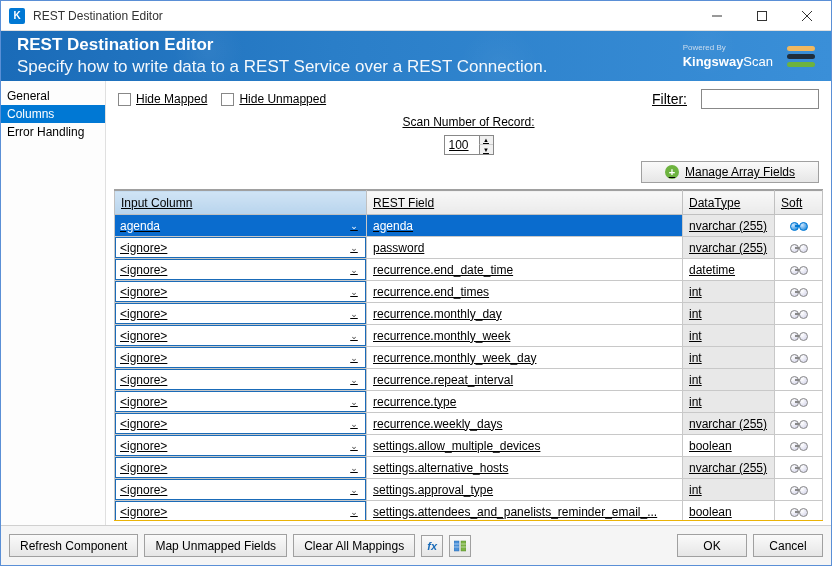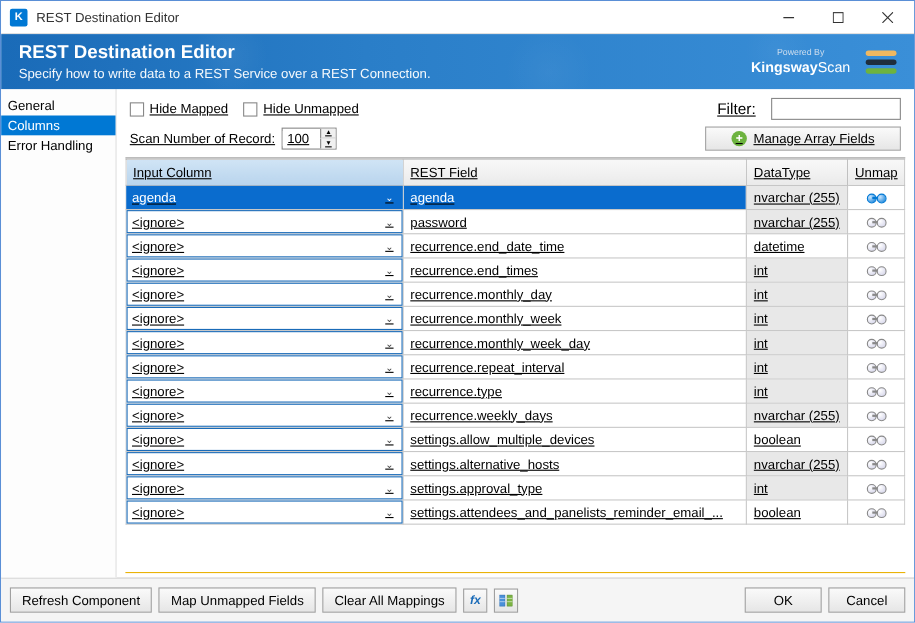--- a/index.html
+++ b/index.html
@@ -7,23 +7,23 @@
 
 .titlebar { height: 30px; background: #fff; display: flex; align-items: center; padding: 0 2px 0 8px; border-bottom: 1px solid #e0e0e0; }
 .titlebar .app-icon { width: 16px; height: 16px; background: #0078d4; display: flex; align-items: center; justify-content: center; color: #fff; font-size: 10px; font-weight: bold; border-radius: 2px; margin-right: 8px; }
 .titlebar .title { font-size: 12px; color: #333; flex: 1; }
 .titlebar .win-btn { width: 45px; height: 28px; display: flex; align-items: center; justify-content: center; cursor: pointer; }
 .titlebar .win-btn svg { stroke: #333; stroke-width: 1; fill: none; }
 
 .banner { height: 50px; background: linear-gradient(90deg, #1a6bb8 0%, #2a7ec8 40%, #3a8fd8 100%); position: relative; overflow: hidden; display: flex; align-items: center; padding: 0 16px; color: #fff; }
 .banner::before { content: ''; position: absolute; inset: 0; background-image: radial-gradient(circle at 25% 40%, rgba(255,255,255,0.05) 1px, transparent 35px), radial-gradient(circle at 60% 70%, rgba(255,255,255,0.04) 1px, transparent 40px), radial-gradient(circle at 85% 30%, rgba(255,255,255,0.03) 1px, transparent 30px); }
 .banner .banner-text h1 { font-size: 17px; font-weight: 600; margin-bottom: 2px; }
-.banner .banner-text p { font-size: 12px; opacity: 0.95; text-align: center; }
+.banner .banner-text p { font-size: 17px; opacity: 0.95; text-align: center; }
 .banner .banner-right { margin-left: auto; display: flex; align-items: center; gap: 14px; position: relative; }
-.banner .powered { display: flex; align-items: center; gap: 4px; text-align: center; }
+.banner .powered { display: flex; align-items: center; gap: 4px; }
 .banner .powered-label { font-size: 8px; color: #cde; }
 .banner .kingsway { font-size: 13px; font-weight: 600; }
 .banner .ksoft { font-size: 13px; font-weight: 300; }
 .banner .logo2 { width: 28px; height: 28px; display: flex; flex-direction: column; gap: 3px; justify-content: center; }
 .banner .logo2 div { height: 5px; border-radius: 3px; }
 .banner .logo2 .l1 { background: #f0b860; }
 .banner .logo2 .l2 { background: #1f2e3d; }
 .banner .logo2 .l3 { background: #6db33f; }
 
 .content { display: flex; height: calc(100% - 30px - 50px - 40px); }
@@ -32,21 +32,21 @@
 .sidebar-item.selected { background: #0078d4; color: #fff; }
 
 .main { flex: 1; display: flex; flex-direction: column; padding: 6px 8px 4px; position: relative; text-decoration: underline; }
 .toolbar1 { display: flex; align-items: center; gap: 14px; padding: 2px 4px; font-size: 12px; }
 .checkbox { display: flex; align-items: center; gap: 5px; cursor: pointer; }
 .checkbox-box { width: 13px; height: 13px; border: 1px solid #888; background: #fff; }
 .toolbar1 .spacer { flex: 1; }
 .filter-label { font-size: 14px; }
 .filter-input { width: 118px; height: 20px; border: 1px solid #888; padding: 0 4px; font-size: 12px; }
 
-.toolbar2 { display: flex; align-items: center; gap: 6px; padding: 4px 4px; font-size: 12px; }
+.toolbar2 { display: flex; align-items: center; gap: 6px; padding: 4px 4px; font-size: 12px; flex-direction: column; }
 .num-input { display: flex; align-items: center; border: 1px solid #888; height: 20px; }
 .num-input input { width: 34px; border: none; padding: 0 4px; font-size: 12px; outline: none; }
 .spinners { display: flex; flex-direction: column; }
 .spinners .spbtn { width: 14px; height: 9px; border-left: 1px solid #888; background: #f0f0f0; display: flex; align-items: center; justify-content: center; cursor: pointer; font-size: 6px; line-height: 1; }
 .spinners .spbtn:first-child { border-bottom: 1px solid #ccc; }
 .manage-btn { margin-left: auto; height: 22px; width: 178px; border: 1px solid #a0a0a0; background: linear-gradient(#fafafa,#e6e6e6); font-size: 12px; display: flex; align-items: center; justify-content: center; gap: 6px; cursor: pointer; }
 .plus-icon { width: 14px; height: 14px; border-radius: 50%; background: #6db33f; color: #fff; display: flex; align-items: center; justify-content: center; font-size: 11px; font-weight: bold; }
 
 .grid { flex: 1; border-top: 1px solid #a0a0a0; border-bottom: 1px solid #eab308; margin-top: 2px; overflow: hidden; display: flex; }
 .grid-table { border-collapse: collapse; width: 100%; font-size: 12px; }
@@ -168,21 +168,21 @@
     </div>
 
     <div class="grid">
       <div class="grid-body">
         <table class="grid-table" id="grid-table">
           <thead>
             <tr>
               <th class="col-input input-col">Input Column</th>
               <th class="col-rest">REST Field</th>
               <th class="col-type">DataType</th>
-              <th class="col-unmap">Unmap</th>
+              <th class="col-unmap">Soft</th>
             </tr>
           </thead>
           <tbody id="grid-body">
               <tr class="row-selected">
                 <td class="col-input">
                   <div class="cell-input">
                     <span>agenda</span>
                     <span class="dd">⌄</span>
                   </div>
                 </td>

